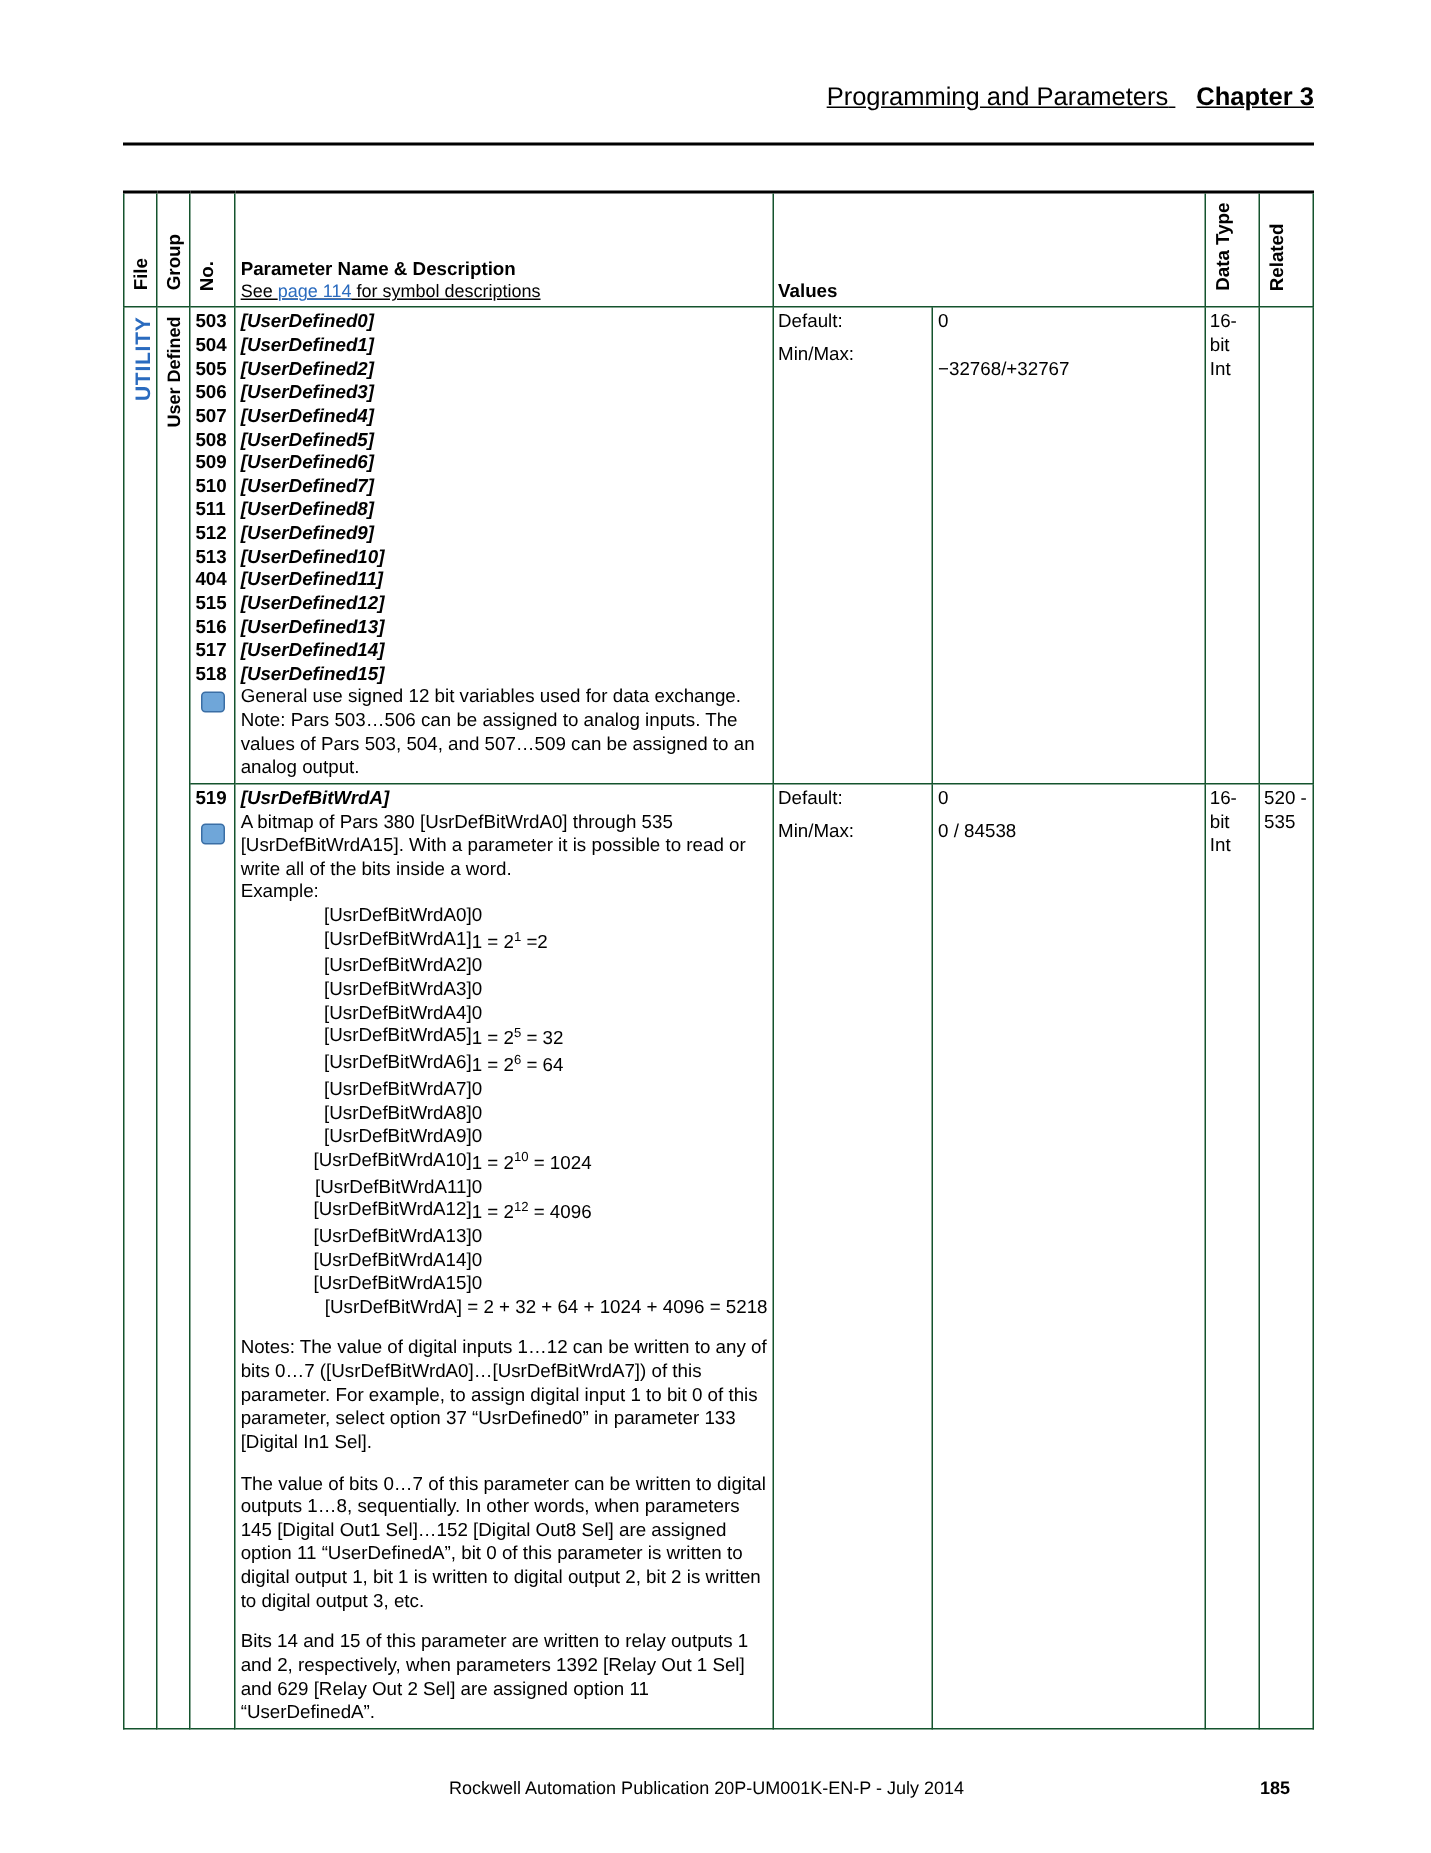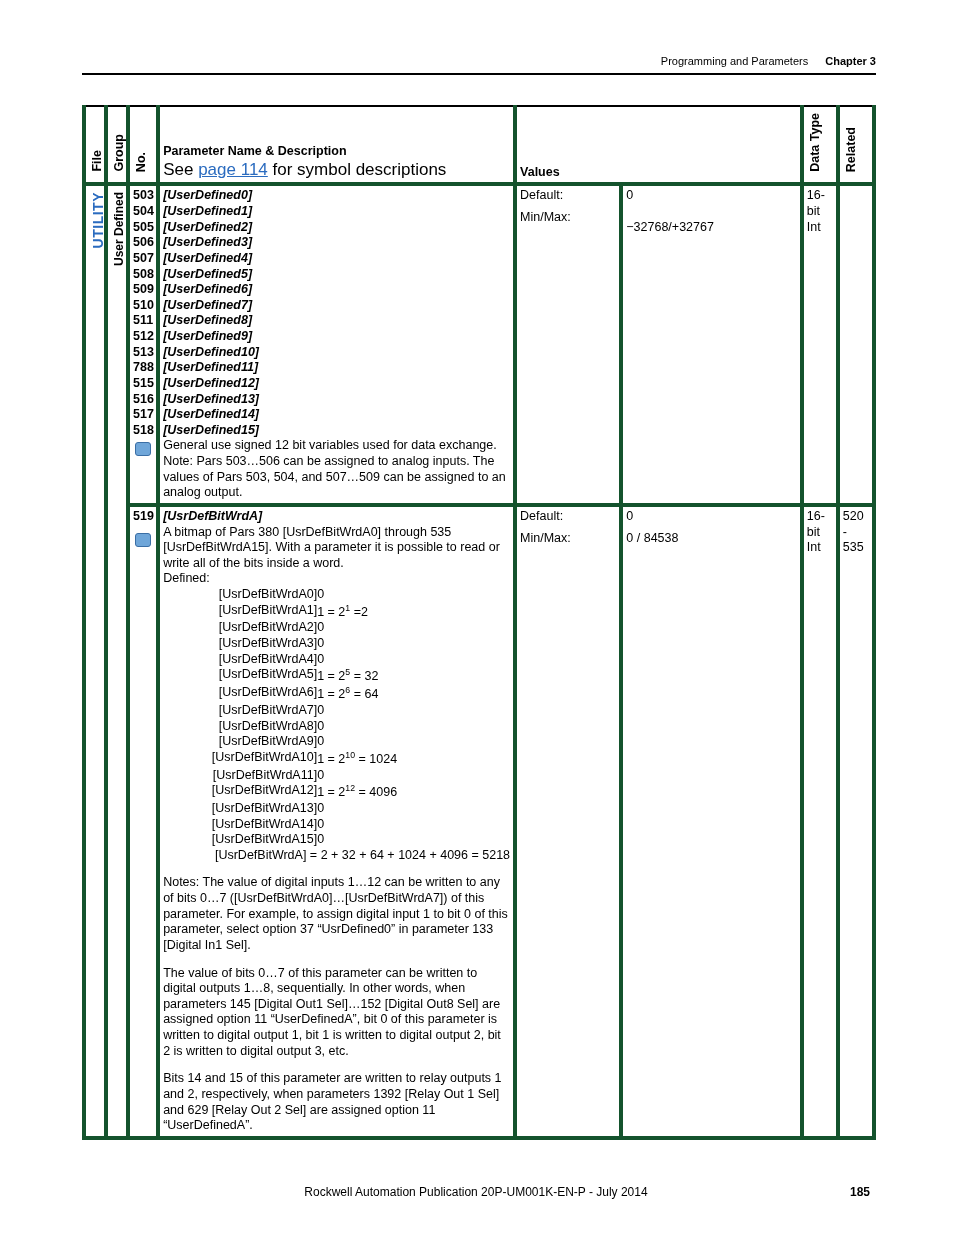--- a/index.html
+++ b/index.html
@@ -10,35 +10,36 @@
     color: #000;
     width: 954px;
     height: 1235px;
     position: relative;
   }
   .page {
     padding: 55px 78px 0 82px;
   }
   .running-head {
     text-align: right;
-    font-size: 11px;
-    padding-bottom: 6px;
+    font-size: 17px;
+    padding-bottom: 20px;
     border-bottom: 2px solid #000;
     margin-bottom: 30px;
+    text-decoration: underline;
   }
   .running-head .chap { font-weight: 700; margin-left: 14px; }
   table.param {
     border-collapse: collapse;
     width: 100%;
     table-layout: fixed;
     font-size: 12.5px;
     line-height: 1.25;
   }
   table.param th, table.param td {
-    border: 4px solid #14532d;
+    border: 1px solid #14532d;
     vertical-align: top;
     padding: 2px 3px;
   }
   table.param thead th {
     border-top: 2px solid #000;
     font-weight: 700;
     text-align: left;
     vertical-align: bottom;
   }
   th.rot, td.rot {
@@ -56,40 +57,40 @@
   td.file-cell .rot-inner { color: #2a6bbf; font-size: 14px; letter-spacing: 0.5px; }
   td.group-cell .rot-inner { color: #000; font-size: 12px; }
   col.c-file  { width: 22px; }
   col.c-group { width: 22px; }
   col.c-no    { width: 30px; }
   col.c-desc  { width: 356px; }
   col.c-vlab  { width: 106px; }
   col.c-vval  { width: 180px; }
   col.c-dt    { width: 36px; }
   col.c-rel   { width: 36px; }
-  .sub { font-weight: 400; font-size: 17px; }
+  .sub { font-weight: 400; font-size: 12px; text-decoration: underline; }
   .sub a { color: #2a6bbf; text-decoration: underline; }
   .num-col { font-weight: 700; }
   .bracket { font-weight: 700; font-style: italic; }
   .icon-sq {
     display: inline-block;
     width: 16px; height: 14px;
     background: #6fa6d9;
     border: 1px solid #3a6ea5;
     border-radius: 3px;
     margin-top: 2px;
   }
   .ex-row { display: flex; }
   .ex-row .lbl { width: 130px; }
   .indent { padding-left: 24px; text-align: right; }
   .footer {
     position: absolute;
     bottom: 36px;
     left: 82px;
-    right: 84px;
+    right: 94px;
     font-size: 12px;
   }
   .footer .pub { text-align: center; }
   .footer .pg { position: absolute; right: 0; bottom: 0; font-weight: 700; font-size: 12px; }
   sup { font-size: 0.7em; }
 </style>
 </head>
 <body>
 
 <div class="page">
@@ -140,21 +141,21 @@
               <div>504</div>
               <div>505</div>
               <div>506</div>
               <div>507</div>
               <div>508</div>
               <div>509</div>
               <div>510</div>
               <div>511</div>
               <div>512</div>
               <div>513</div>
-              <div>788</div>
+              <div>404</div>
               <div>515</div>
               <div>516</div>
               <div>517</div>
               <div>518</div>
             </div>
           <div style="text-align:center;margin-top:2px;"><span class="icon-sq"></span></div>
         </td>
         <td>
           <div id="r1-names">
               <div class="bracket">[UserDefined0]</div>
@@ -193,21 +194,21 @@
       </tr>
 
       <tr>
         <td class="num-col" style="vertical-align:top;margin-top:16px;">
           <div>519</div>
           <div style="text-align:center;margin-top:6px;"><span class="icon-sq"></span></div>
         </td>
         <td>
           <div class="bracket">[UsrDefBitWrdA]</div>
           <div>A bitmap of Pars 380 [UsrDefBitWrdA0] through 535 [UsrDefBitWrdA15]. With a parameter it is possible to read or write all of the bits inside a word.</div>
-          <div>Defined:</div>
+          <div>Example:</div>
           <div id="r2-bits" class="indent">
               <div class="ex-row">
                 <div class="lbl">[UsrDefBitWrdA0]</div>
                 <div>0</div>
               </div>
               <div class="ex-row">
                 <div class="lbl">[UsrDefBitWrdA1]</div>
                 <div>1 = 2<sup>1</sup> =2</div>
               </div>
               <div class="ex-row">

